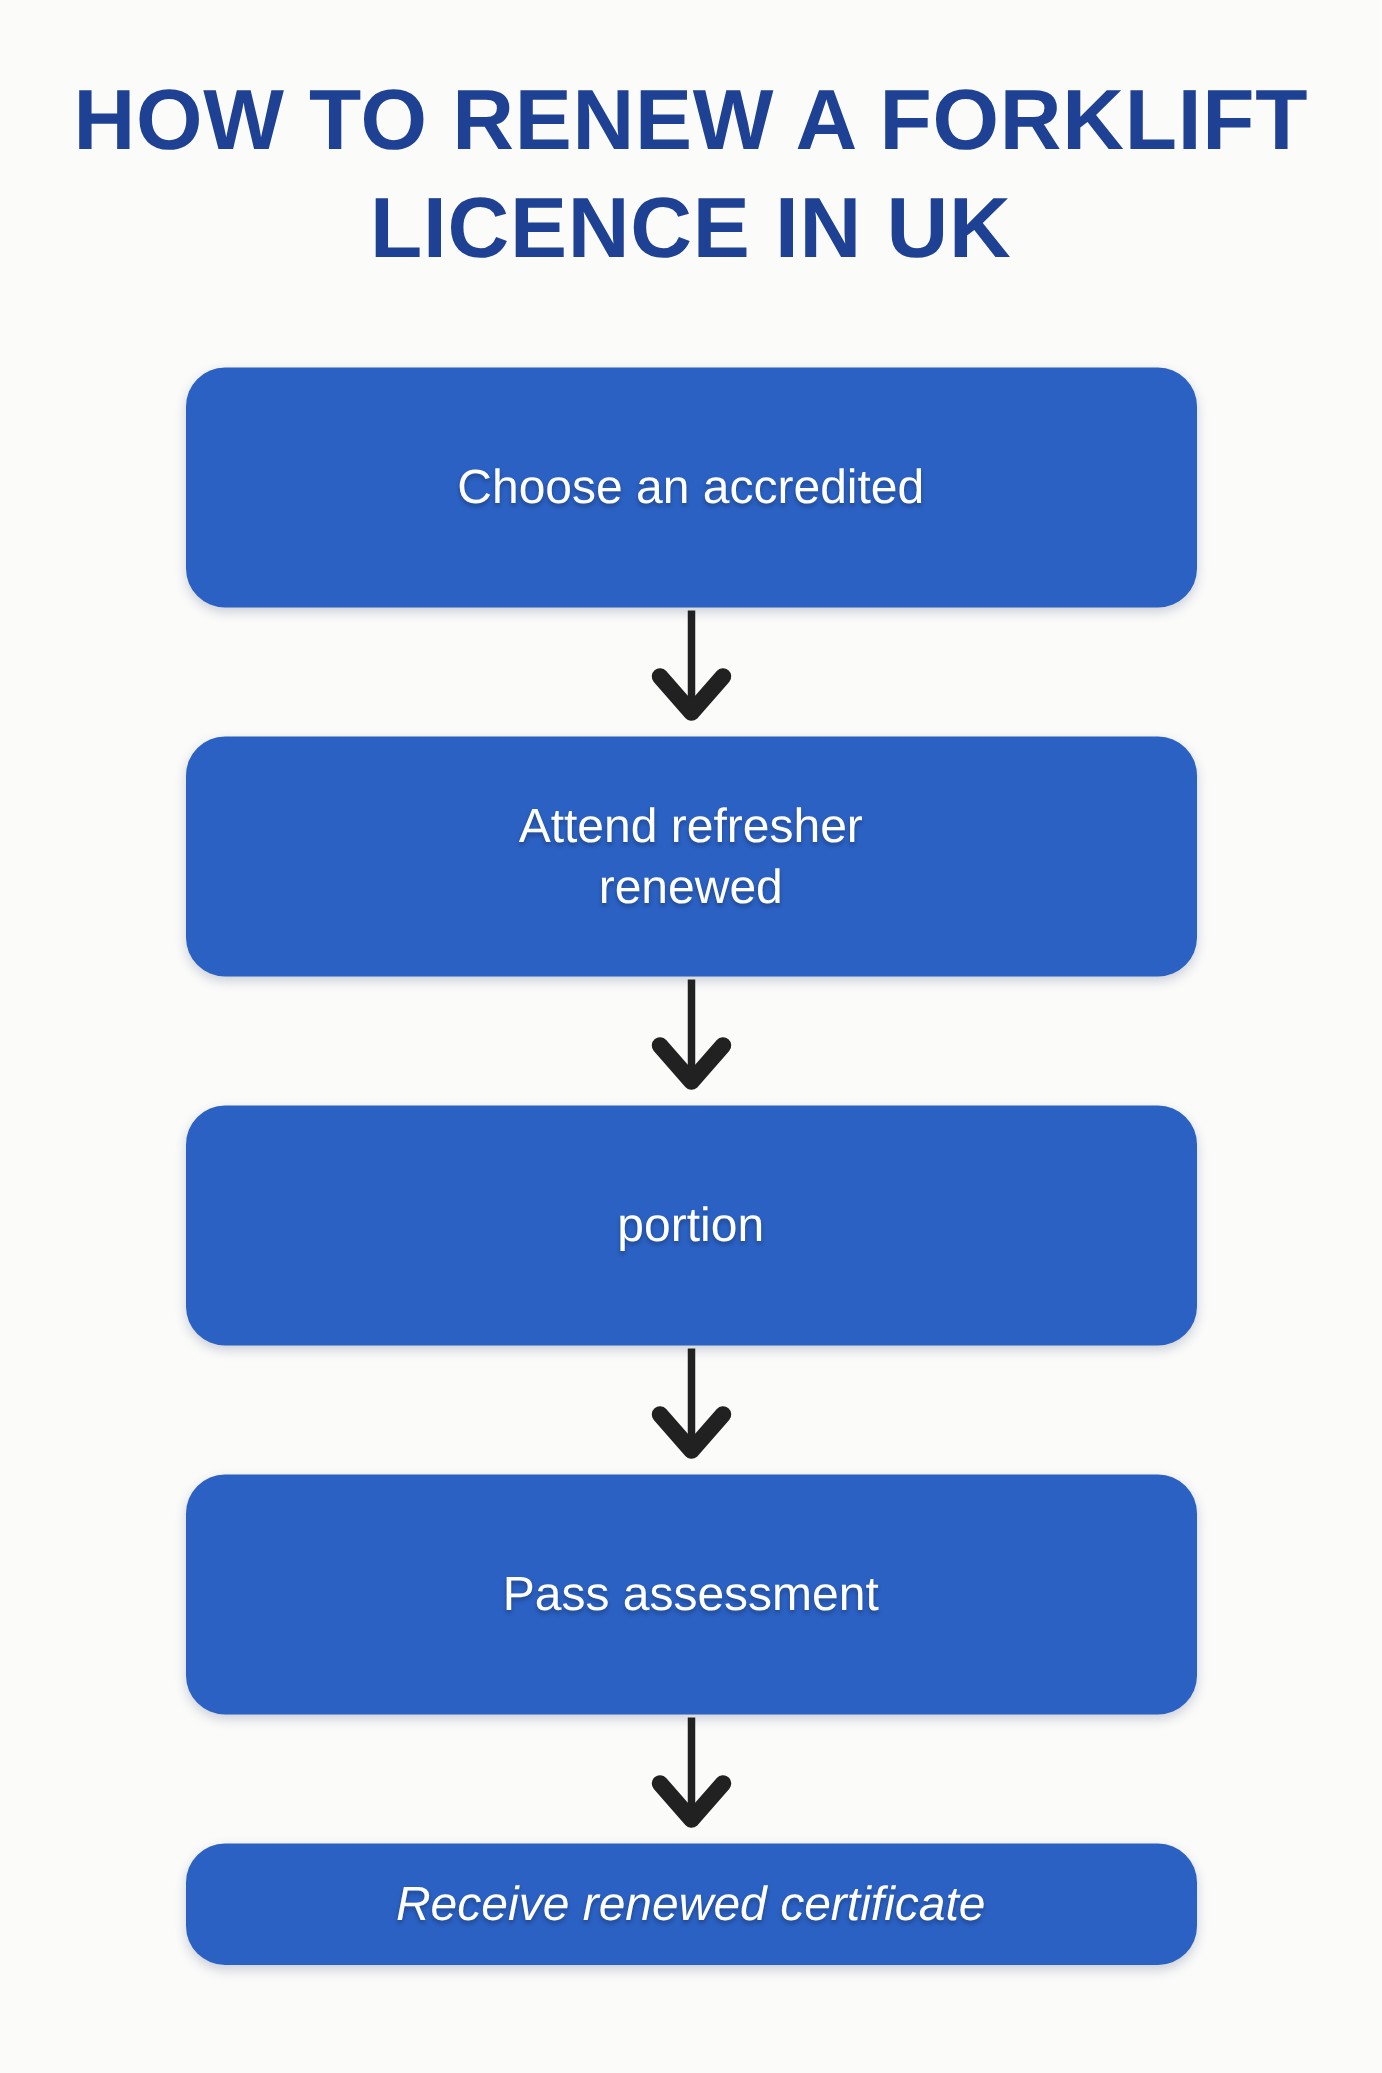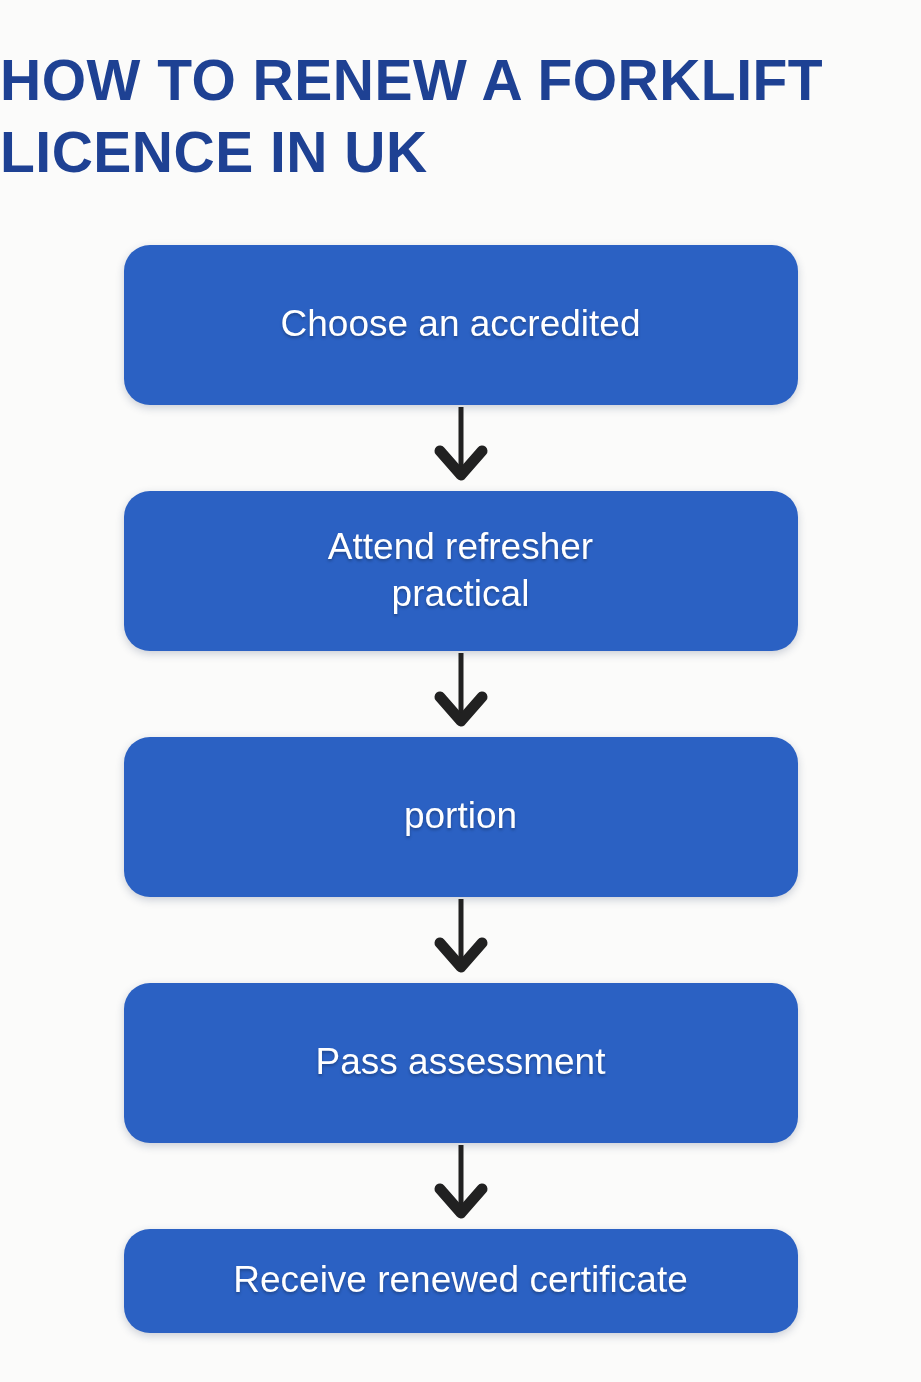--- a/index.html
+++ b/index.html
@@ -7,20 +7,21 @@
   .page {
     position: relative;
     width: 921px;
     height: 1382px;
     background: #fbfbfa;
     font-family: "Liberation Sans", sans-serif;
     overflow: hidden;
   }
   .title {
     margin-top: 44px;
+    text-align: center;
     color: #1e4193;
     font-size: 57px;
     font-weight: 800;
     line-height: 1.27;
     letter-spacing: 0.5px;
   }
   .flow {
     margin-top: 56px;
     display: flex;
     flex-direction: column;
@@ -30,27 +31,28 @@
     width: 674px;
     height: 160px;
     background: #2b61c3;
     border-radius: 26px;
     box-shadow: 0 3px 8px rgba(30, 50, 90, 0.22);
     display: flex;
     flex-direction: column;
     justify-content: center;
     align-items: center;
     color: #ffffff;
-    font-size: 37px;
+    font-size: 32px;
     line-height: 1.27;
     text-align: center;
     text-shadow: 0 2px 3px rgba(0,0,0,0.28);
   }
   .flow-box.single {
-    height: 104px;
+    height: 81px;
+    font-style: italic;
   }
   .flow-box .line { display: block; }
   .arrow {
     display: block;
     width: 64px;
     height: 86px;
   }
 </style>
 </head>
 <body>
@@ -68,21 +70,21 @@
       <span class="line">Choose an accredited</span>
     </div>
 
     <svg class="arrow" viewBox="0 0 64 86" xmlns="http://www.w3.org/2000/svg">
       <line x1="32" y1="2" x2="32" y2="62" stroke="#212121" stroke-width="5"></line>
       <path d="M11 46 L32 70 L53 46" fill="none" stroke="#212121" stroke-width="11" stroke-linecap="round" stroke-linejoin="round"></path>
     </svg>
 
     <div class="flow-box">
       <span class="line">Attend refresher</span>
-      <span class="line">practical</span>
+      <span class="line">renewed</span>
     </div>
 
     <svg class="arrow" viewBox="0 0 64 86" xmlns="http://www.w3.org/2000/svg">
       <line x1="32" y1="2" x2="32" y2="62" stroke="#212121" stroke-width="5"></line>
       <path d="M11 46 L32 70 L53 46" fill="none" stroke="#212121" stroke-width="11" stroke-linecap="round" stroke-linejoin="round"></path>
     </svg>
 
     <div class="flow-box">
       <span class="line">portion</span>
     </div>

